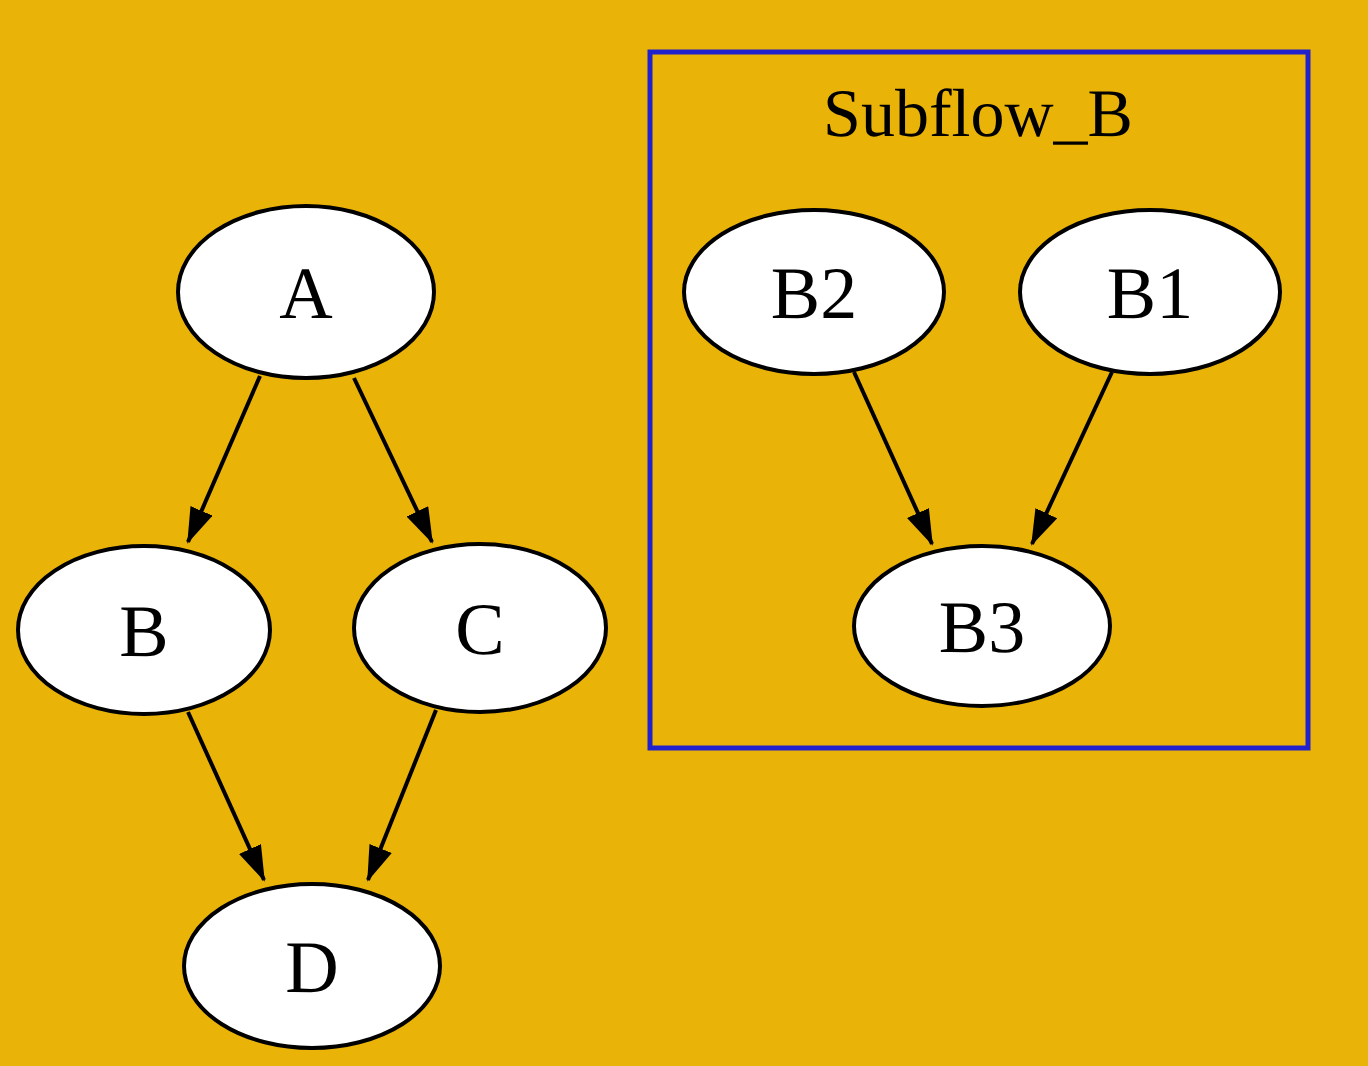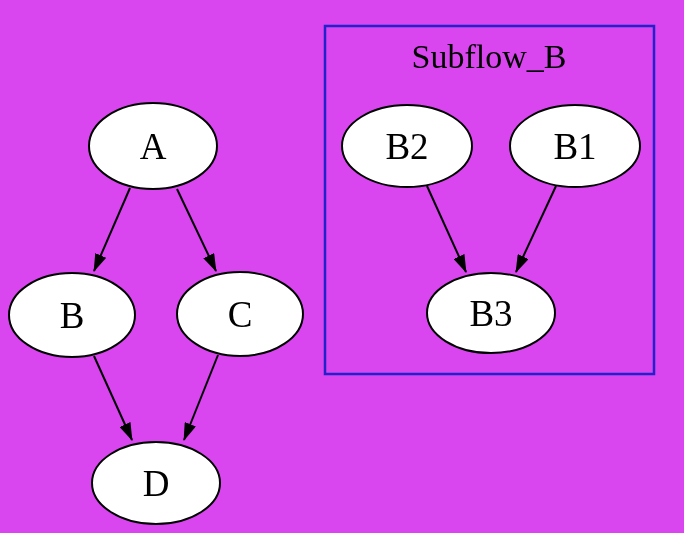--- a/index.html
+++ b/index.html
@@ -8,21 +8,21 @@
     background: #ffffff;
     width: 684px;
     height: 533px;
     overflow: hidden;
     font-family: "Liberation Serif", "DejaVu Serif", serif;
   }
   .stage {
     position: relative;
     width: 684px;
     height: 533px;
-    background: #d946ef;
+    background: #eab308;
   }
   svg { display: block; }
   .node-ellipse {
     fill: #ffffff;
     stroke: #000000;
     stroke-width: 2;
   }
   .node-label {
     fill: #000000;
     font-family: "Liberation Serif", "DejaVu Serif", serif;

